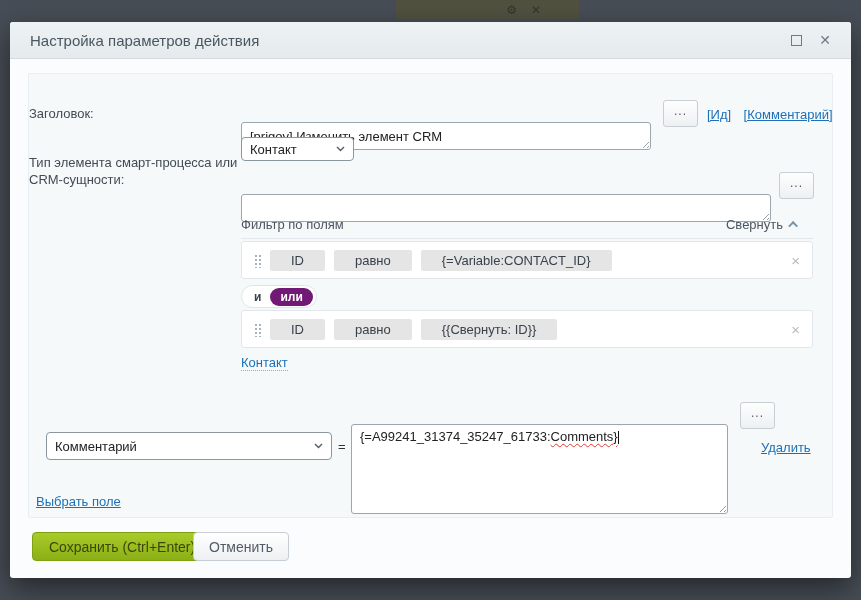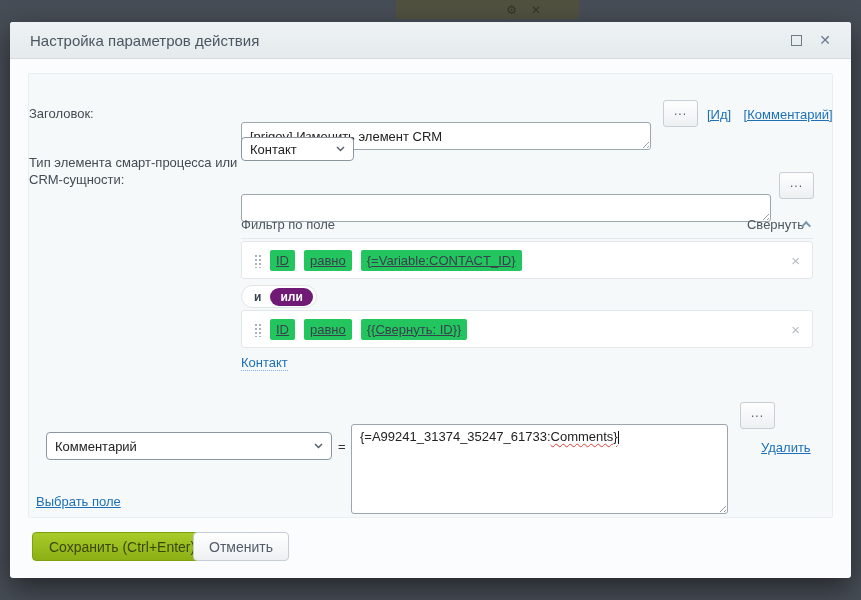--- a/index.html
+++ b/index.html
@@ -92,22 +92,22 @@
     position: absolute; left: 212px; width: 572px; height: 38px;
     background: #fff; border: 1px solid #e2e7eb; border-radius: 3px;
     display: flex; align-items: center; padding: 0 12px; gap: 9px;
   }
   .drag-dots {
     width: 7px; height: 15px;
     background-image: radial-gradient(circle, #a9b2ba 1.2px, transparent 1.4px);
     background-size: 4px 4px; background-position: 0 1px; cursor: grab;
   }
   .chip {
-    background: #22c55e; padding: 3px 6px; border-radius: 2px;
-    font-size: 13px; color: #39424c; white-space: nowrap; text-decoration: underline;
+    background: #e5e5e5; padding: 3px 21px; border-radius: 2px;
+    font-size: 13px; color: #39424c; white-space: nowrap;
   }
   .row-close { margin-left: auto; color: #b4bcc3; font-size: 15px; line-height: 1; cursor: pointer; }
 
   .connector {
     position: absolute; left: 212px; display: inline-flex; align-items: center;
     background: #fff; border: 1px solid #e0e5e9; border-radius: 12px; padding: 2px 3px; height: 23px;
   }
   .conn-and { padding: 0 9px; font-size: 12px; color: #3a434d; font-weight: bold; cursor: pointer; }
   .conn-or {
     background: #701a75; color: #fff; border-radius: 10px; padding: 2px 10px;
@@ -177,22 +177,22 @@
             </svg>
         </span>
       </div>
       <div class="abs lbl right" style="left:0;top:80px;width:209px">Тип элемента смарт-процесса или CRM-сущности:</div>
       <div class="field-wrap" style="left:212px;top:98px;width:530px;height:28px">
         <input class="text-input" value="" style="">
         <span class="grip"></span>
       </div>
       <button class="btn-more" style="left:750px;top:98px">...</button>
 
-      <div class="abs lbl" style="left:212px;top:142px;color:#4d5660">Фильтр по поле</div>
-      <div class="abs" style="right:21px;top:142px;display:flex;align-items:center;cursor:pointer">
+      <div class="abs lbl" style="left:212px;top:142px;color:#4d5660">Фильтр по полям</div>
+      <div class="abs" style="right:34px;top:142px;display:flex;align-items:center;gap:8px;cursor:pointer">
         <span class="lbl" style="color:#4d5660">Свернуть</span>
         <span class="chev-up"></span>
       </div>
       <div class="abs divider" style="left:212px;top:164px;width:572px"></div>
 
       <div class="filter-row" style="top:167px">
         <span class="drag-dots"></span>
         <span class="chip">ID</span>
         <span class="chip">равно</span>
         <span class="chip">{=Variable:CONTACT_ID}</span>

